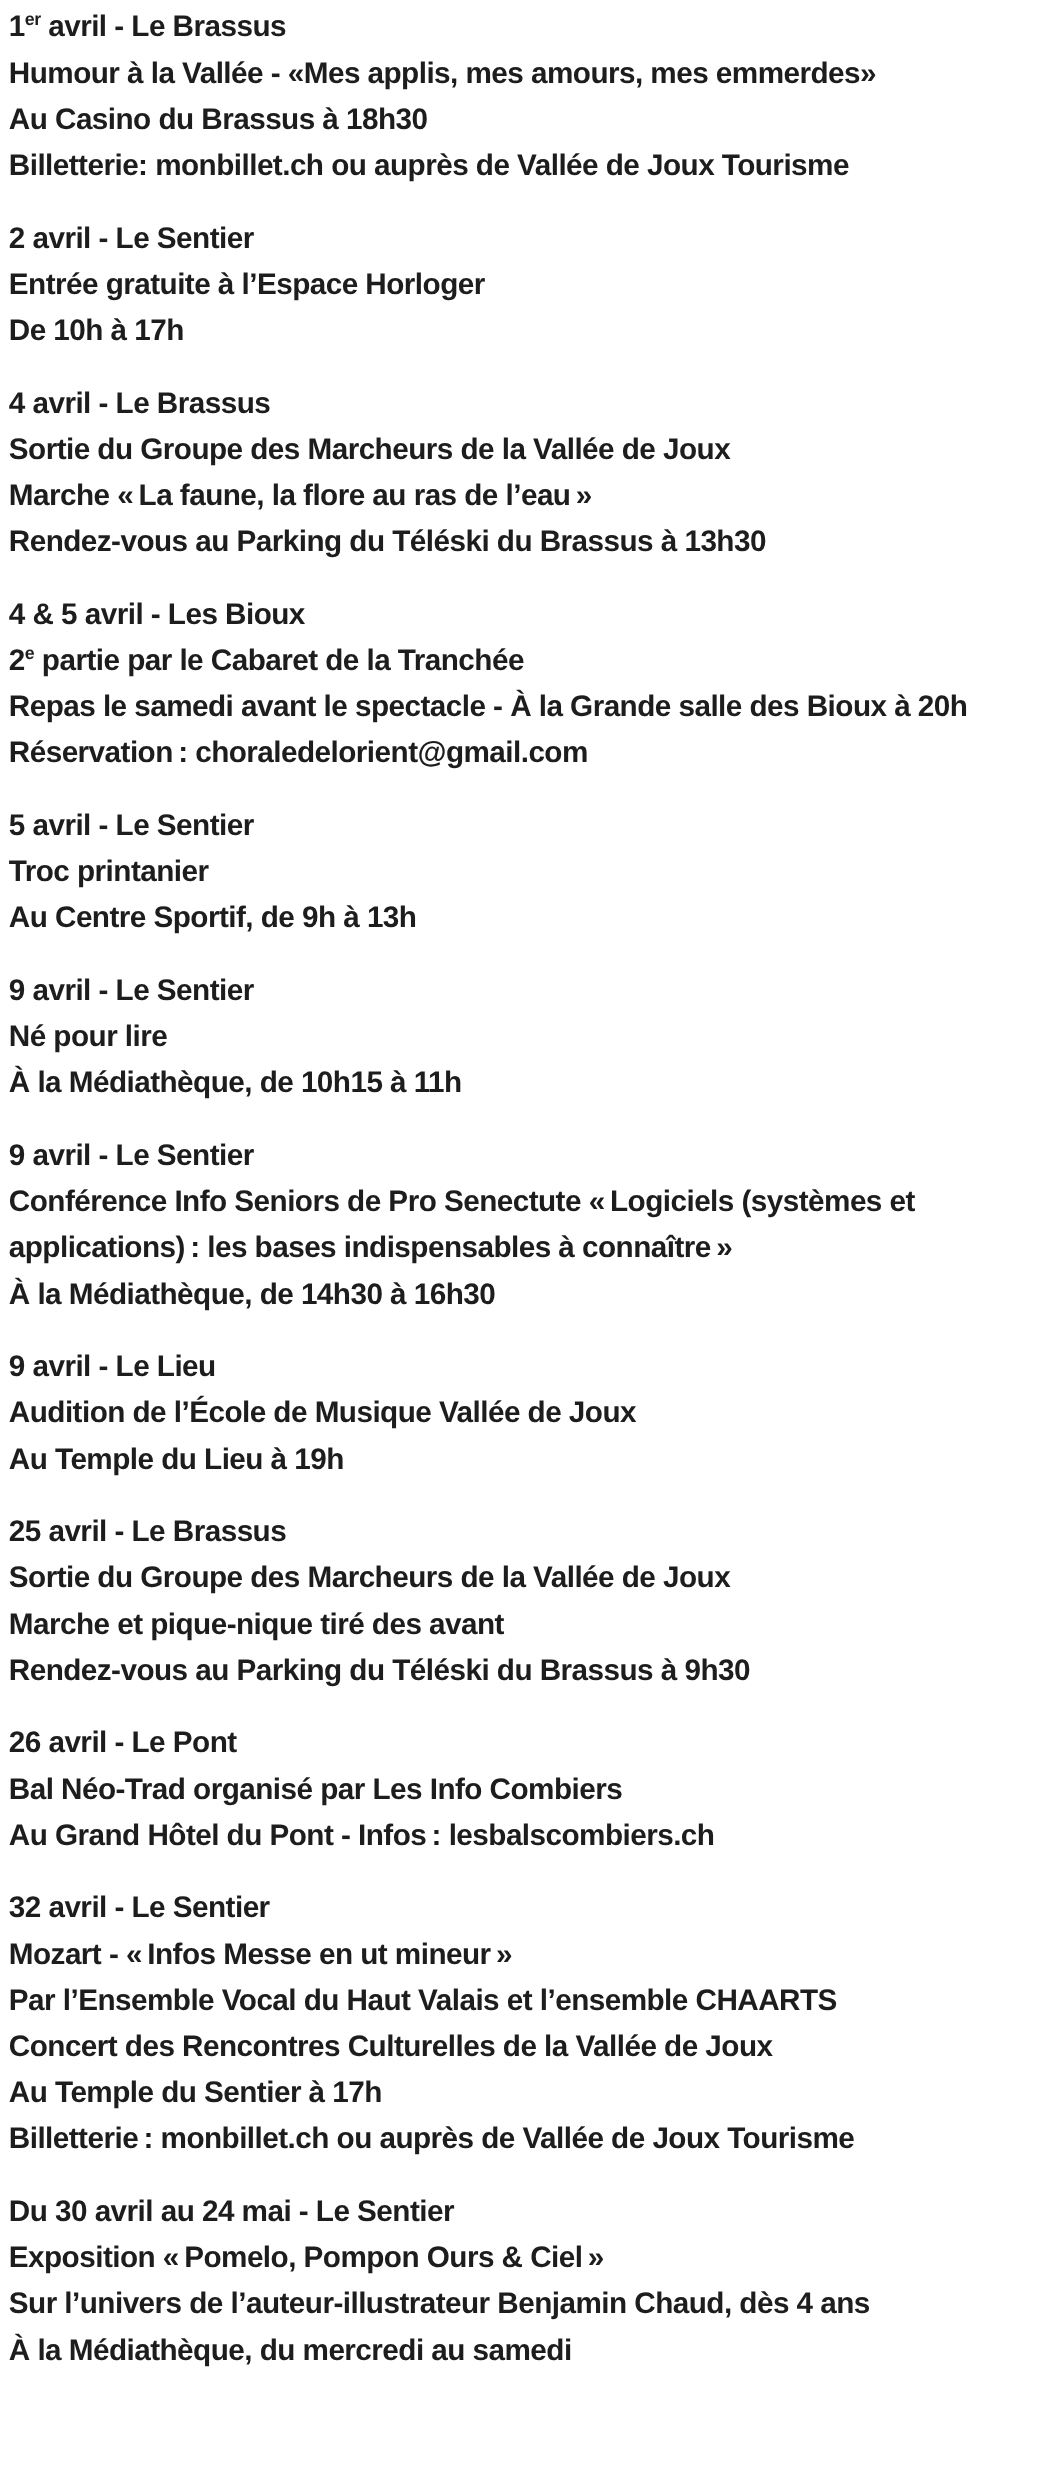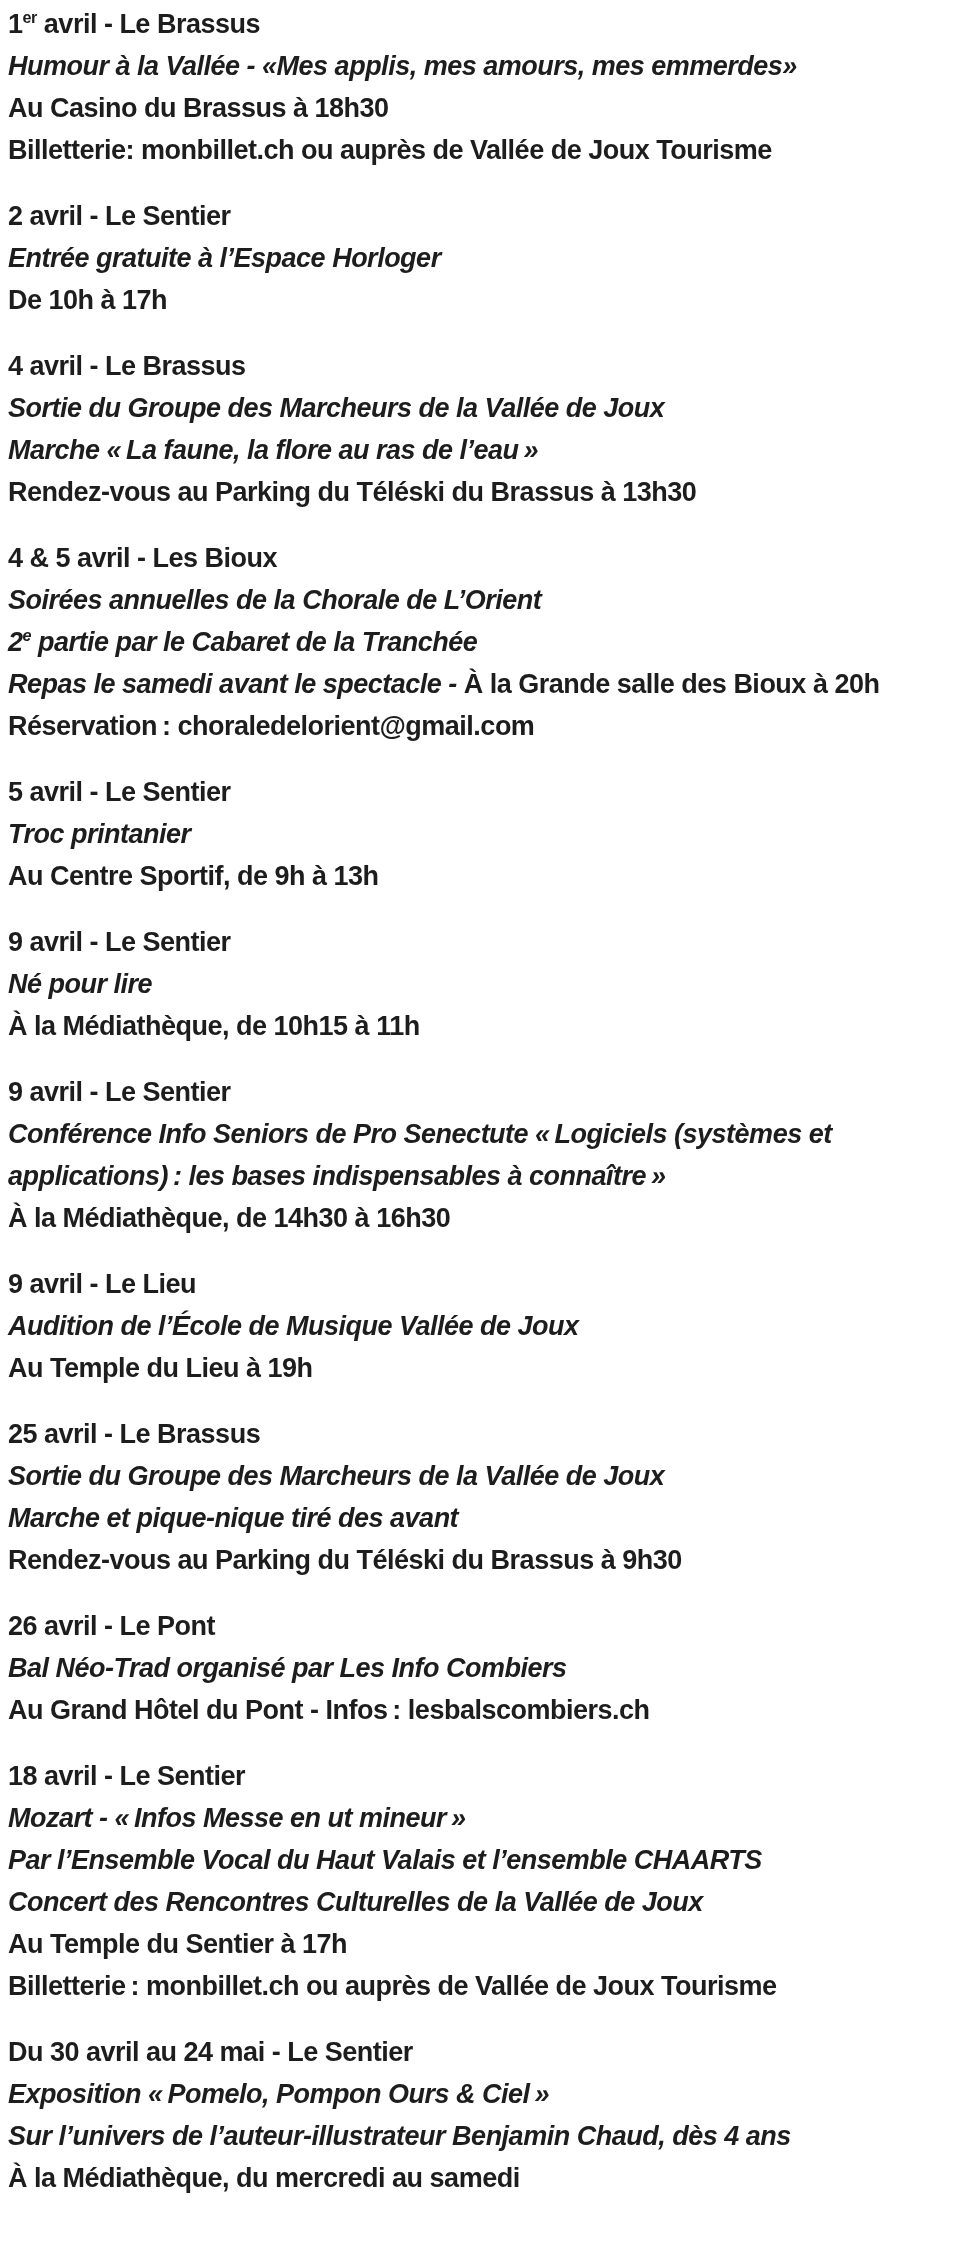--- a/index.html
+++ b/index.html
@@ -19,21 +19,21 @@
     letter-spacing: -0.5px;
     color: #1d1d1d;
   }
   .event {
     margin-bottom: 24px;
   }
   .line {
     white-space: nowrap;
   }
   .s-b  { font-weight: 700; }
-  .s-bi { font-weight: 700; font-style: italic; }
+  .s-bi { font-weight: 700; }
   .s-r  { font-weight: 700; font-style: normal; }
   sup {
     font-size: 0.6em;
     line-height: 0;
     vertical-align: super;
   }
 </style>
 </head>
 <body style="background: rgb(255, 255, 255);">
 
@@ -51,21 +51,20 @@
         <div class="line"><span class="s-r">De 10h à 17h</span></div>
       </section>
       <section class="event">
         <div class="line header"><span class="s-b">4 avril - Le Brassus</span></div>
         <div class="line"><span class="s-bi">Sortie du Groupe des Marcheurs de la Vallée de Joux</span></div>
         <div class="line"><span class="s-bi">Marche « La faune, la flore au ras de l’eau »</span></div>
         <div class="line"><span class="s-r">Rendez-vous au Parking du Téléski du Brassus à 13h30</span></div>
       </section>
       <section class="event">
         <div class="line header"><span class="s-b">4 &amp; 5 avril - Les Bioux</span></div>
-        <div class="line"><span class="s-bi">Soirées annuelles de la Chorale de L’Orient</span></div>
         <div class="line"><span class="s-bi">2</span><sup class="s-bi">e</sup><span class="s-bi"> partie par le Cabaret de la Tranchée</span></div>
         <div class="line"><span class="s-bi">Repas le samedi avant le spectacle - </span><span class="s-r">À la Grande salle des Bioux à 20h</span></div>
         <div class="line"><span class="s-r">Réservation : choraledelorient@gmail.com</span></div>
       </section>
       <section class="event">
         <div class="line header"><span class="s-b">5 avril - Le Sentier</span></div>
         <div class="line"><span class="s-bi">Troc printanier</span></div>
         <div class="line"><span class="s-r">Au Centre Sportif, de 9h à 13h</span></div>
       </section>
       <section class="event">
@@ -89,21 +88,21 @@
         <div class="line"><span class="s-bi">Sortie du Groupe des Marcheurs de la Vallée de Joux</span></div>
         <div class="line"><span class="s-bi">Marche et pique-nique tiré des avant</span></div>
         <div class="line"><span class="s-r">Rendez-vous au Parking du Téléski du Brassus à 9h30</span></div>
       </section>
       <section class="event">
         <div class="line header"><span class="s-b">26 avril - Le Pont</span></div>
         <div class="line"><span class="s-bi">Bal Néo-Trad organisé par Les Info Combiers</span></div>
         <div class="line"><span class="s-r">Au Grand Hôtel du Pont - Infos : lesbalscombiers.ch</span></div>
       </section>
       <section class="event">
-        <div class="line header"><span class="s-b">18 avril - Le Sentier</span></div>
+        <div class="line header"><span class="s-b">32 avril - Le Sentier</span></div>
         <div class="line"><span class="s-bi">Mozart - « Infos Messe en ut mineur »</span></div>
         <div class="line"><span class="s-bi">Par l’Ensemble Vocal du Haut Valais et l’ensemble CHAARTS</span></div>
         <div class="line"><span class="s-bi">Concert des Rencontres Culturelles de la Vallée de Joux</span></div>
         <div class="line"><span class="s-r">Au Temple du Sentier à 17h</span></div>
         <div class="line"><span class="s-r">Billetterie : monbillet.ch ou auprès de Vallée de Joux Tourisme</span></div>
       </section>
       <section class="event">
         <div class="line header"><span class="s-b">Du 30 avril au 24 mai - Le Sentier</span></div>
         <div class="line"><span class="s-bi">Exposition « Pomelo, Pompon Ours &amp; Ciel »</span></div>
         <div class="line"><span class="s-bi">Sur l’univers de l’auteur-illustrateur Benjamin Chaud, dès 4 ans</span></div>

